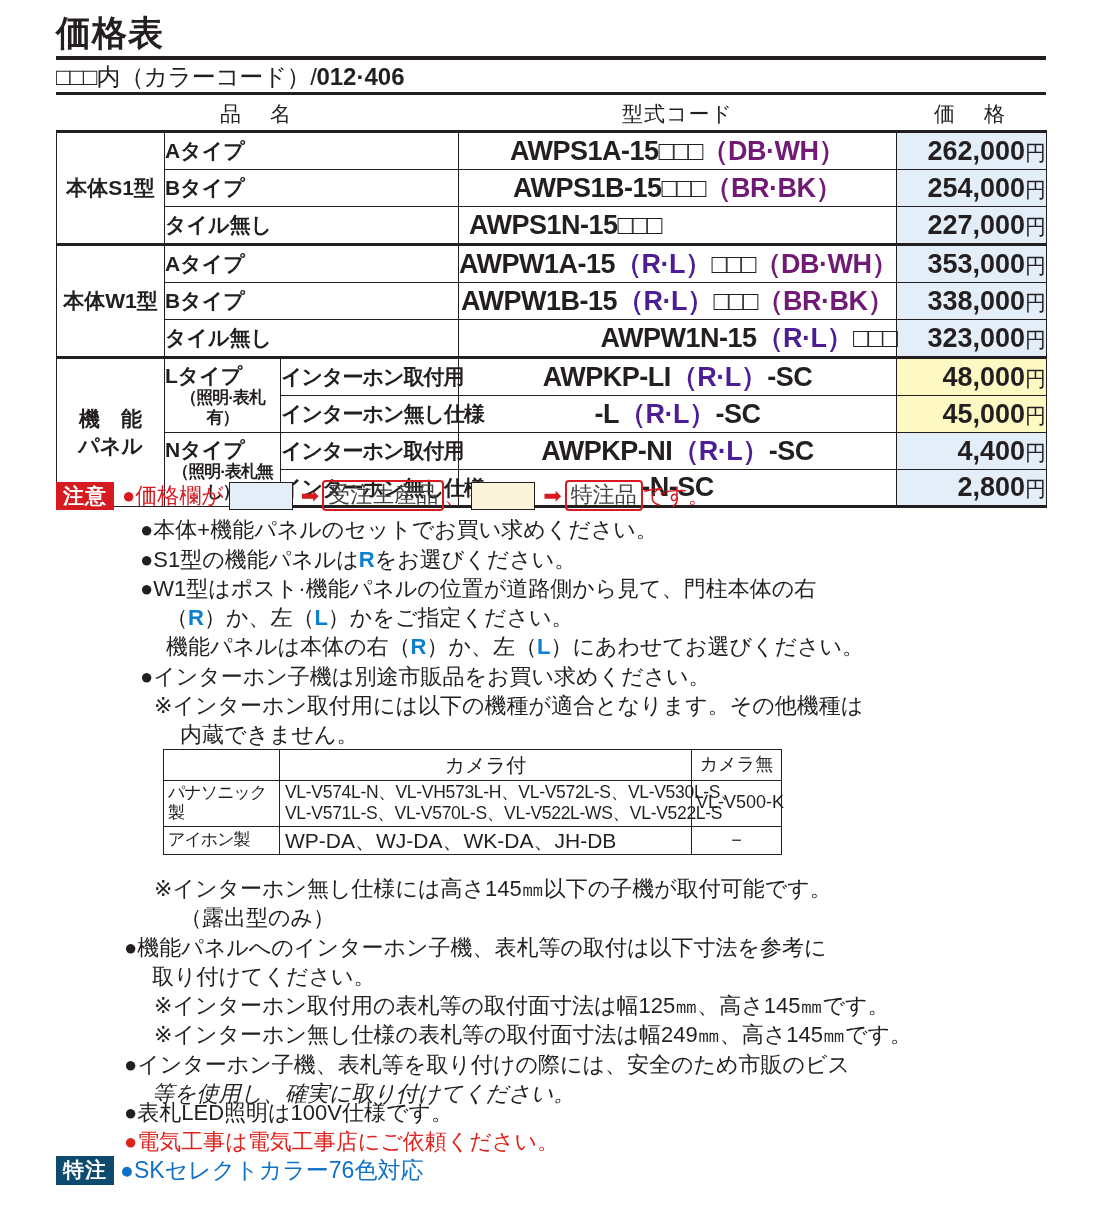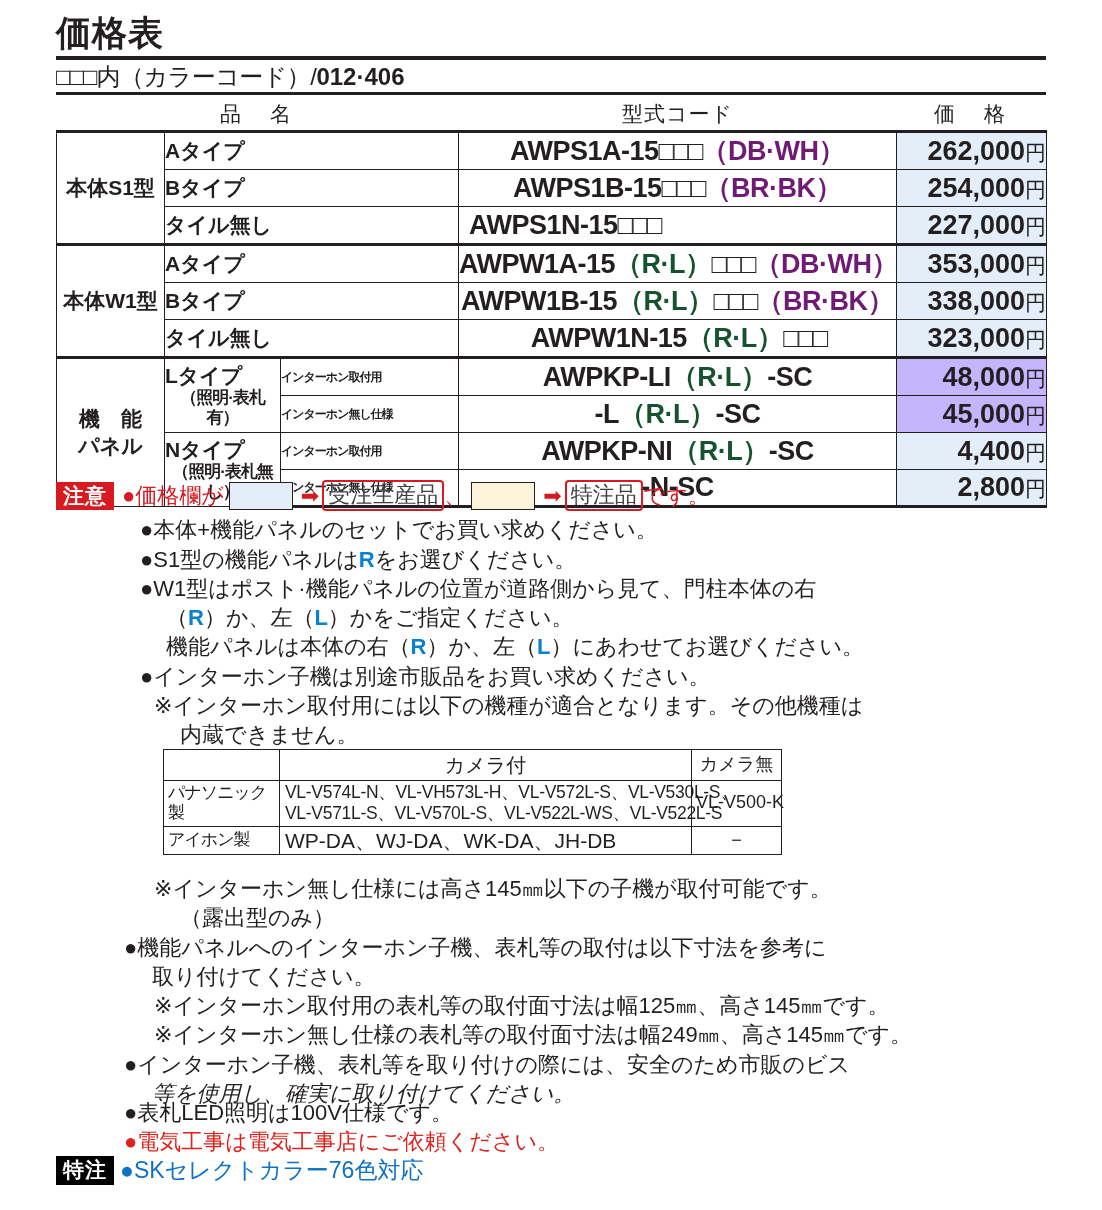--- a/index.html
+++ b/index.html
@@ -109,48 +109,48 @@
     padding-left: 10px;
     line-height: 1.2;
   }
   .cell-type .small {
     font-size: 17px;
     display: block;
     letter-spacing: -1px;
     text-align: center;
   }
   .cell-sub {
-    font-size: 12px;
+    font-size: 21px;
     font-weight: 400;
     text-align: left;
     padding-left: 6px;
     letter-spacing: -1px;
     white-space: nowrap;
   }
   .cell-code {
     font-size: 27px;
     font-weight: 700;
     text-align: center;
     letter-spacing: -0.5px;
     white-space: nowrap;
   }
-  .cell-code .rl { color: #14532d; }
+  .cell-code .rl { color: #4c1d95; }
   .cell-code .col { color: #701a75; }
   .cell-code .bx { font-weight: 400; letter-spacing: -2px; }
   .cell-price {
     font-size: 27px;
     font-weight: 700;
     text-align: right;
     padding-right: 6px;
     white-space: nowrap;
     border-right: none;
   }
   .cell-price .yen { font-size: 21px; font-weight: 400; }
   .bg-blue  { background: #e4eef8; }
-  .bg-cream { background: #c4b5fd; }
+  .bg-cream { background: #fef9c3; }
 
   .row-tall td { height: 36px; }
   .row-fn td { height: 35px; }
 
   
   .nb-left { border-left: none; }
   .nb-right { border-right: none; }
 
   
   .notes {
@@ -165,21 +165,21 @@
     display: inline-block;
     background: #d71920;
     color: #ffffff;
     font-size: 21px;
     font-weight: 700;
     padding: 1px 7px 2px 7px;
     letter-spacing: 1px;
     vertical-align: middle;
     line-height: 1.2;
   }
-  .badge.blue { background: #000000; }
+  .badge.blue { background: #0c4a6e; }
   .legend-row {
     display: flex;
     align-items: center;
     gap: 0px;
     color: #d71920;
     font-size: 22px;
     font-weight: 400;
     white-space: nowrap;
   }
   .swatch {
@@ -342,21 +342,21 @@
         <td class="cell-code thick-top">AWPW1A-15<span class="rl">（R·L）</span><span class="bx">□□□</span><span class="col">（DB·WH）</span></td>
         <td class="cell-price thick-top bg-blue"><span>353,000</span><span class="yen">円</span></td>
       </tr>
       <tr class="row-tall">
         <td class="cell-type" colspan="2">Bタイプ</td>
         <td class="cell-code">AWPW1B-15<span class="rl">（R·L）</span><span class="bx">□□□</span><span class="col">（BR·BK）</span></td>
         <td class="cell-price bg-blue"><span>338,000</span><span class="yen">円</span></td>
       </tr>
       <tr class="row-tall">
         <td class="cell-type" colspan="2">タイル無し</td>
-        <td class="cell-code" style="text-align:center;padding-left:2px;">AWPW1N-15<span class="rl">（R·L）</span><span class="bx">□□□</span></td>
+        <td class="cell-code" style="text-align:right;padding-left:2px;">AWPW1N-15<span class="rl">（R·L）</span><span class="bx">□□□</span></td>
         <td class="cell-price bg-blue"><span>323,000</span><span class="yen">円</span></td>
       </tr>
 
       <tr class="row-fn">
         <td class="cell-group thick-top nb-left" rowspan="4">
           <span>機　能</span><br><span>パネル</span>
         </td>
         <td class="cell-type thick-top" rowspan="2">
           <span>Lタイプ</span>
           <span class="small">（照明·表札有）</span>

